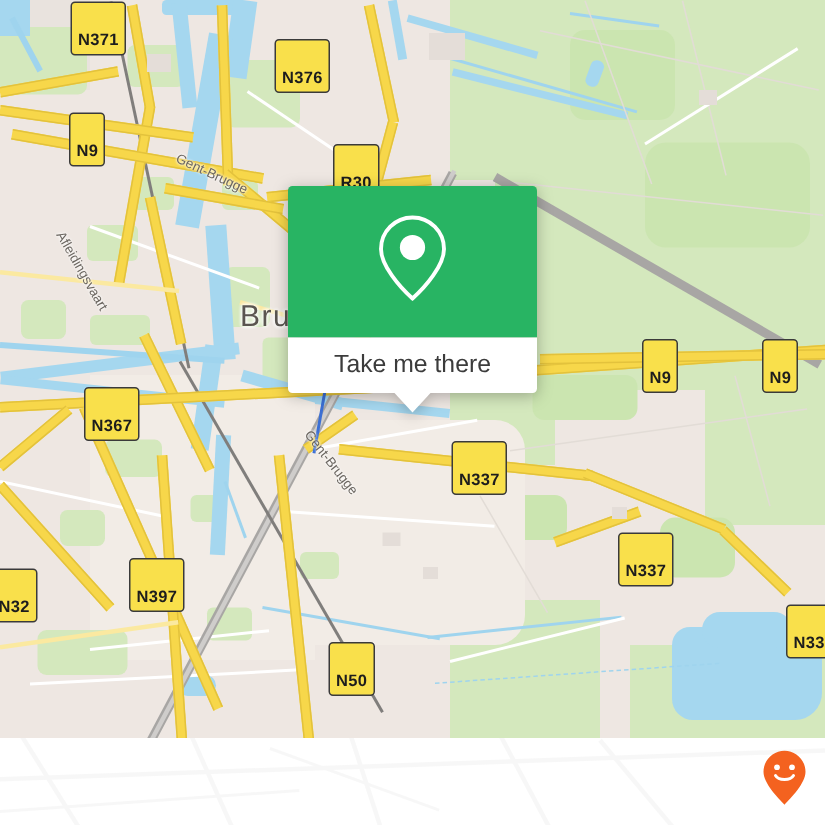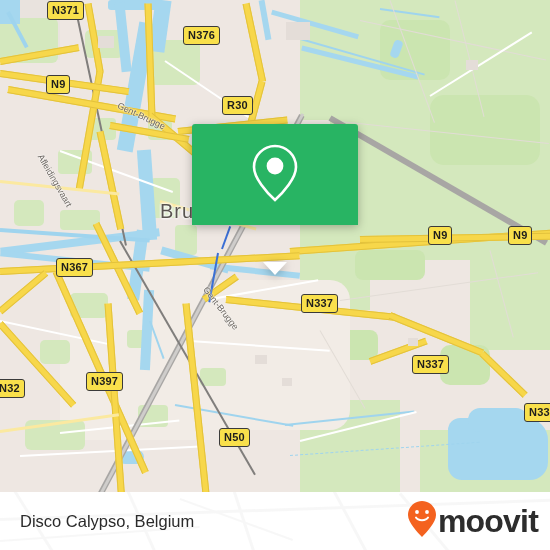--- a/index.html
+++ b/index.html
@@ -69,21 +69,21 @@
   .shield {
     position: absolute;
     background: #f9e04b;
     border: 1.6px solid #3a3a3a;
     border-radius: 3px;
     color: #1d1d1d;
     font-family: "Liberation Sans", sans-serif;
     font-size: 11px;
     font-weight: bold;
     line-height: 14px;
-    padding: 1px 4px 2px 4px;
+    padding: 18px 4px 2px 4px;
     white-space: nowrap;
     letter-spacing: 0.2px;
   }
 
   .placename {
     position: absolute;
     color: #5a5550;
     font-family: "Liberation Sans", sans-serif;
     font-size: 20px;
     letter-spacing: 1px;
@@ -384,43 +384,44 @@
 
   <div class="popup">
     <div class="popup-top">
       <span>
         <svg width="54" height="62" viewBox="0 0 54 62" fill="none" aria-hidden="true">
           <path d="M27 4 C15.4 4 6 13.4 6 25 C6 36 18.5 50.5 27 58 C35.5 50.5 48 36 48 25 C48 13.4 38.6 4 27 4 Z" stroke="#ffffff" stroke-width="2.6" fill="none"></path>
           <circle cx="27" cy="24" r="8.4" fill="#ffffff"></circle>
         </svg>
       </span>
     </div>
+    <div class="popup-bottom">
+      <span>Take me there</span>
+    </div>
     <div class="popup-tail"></div>
   </div>
 
   <div class="footer">
     <div class="footer-lines">
       <div class="fline" style="left:10px;top:-10px;width:180px;height:3px;transform:rotate(58deg);"></div>
       <div class="fline" style="left:120px;top:-20px;width:200px;height:3px;transform:rotate(66deg);"></div>
       <div class="fline" style="left:230px;top:-15px;width:160px;height:3px;transform:rotate(72deg);"></div>
       <div class="fline" style="left:0;top:26px;width:560px;height:3px;transform:rotate(-2deg);"></div>
       <div class="fline" style="left:330px;top:-10px;width:120px;height:3px;transform:rotate(62deg);"></div>
       <div class="fline" style="left:400px;top:0;width:120px;height:3px;transform:rotate(50deg);"></div>
       <div class="fline" style="left:0;top:48px;width:200px;height:2px;transform:rotate(-4deg);"></div>
       <div class="fline" style="left:180px;top:6px;width:120px;height:2px;transform:rotate(20deg);"></div>
     </div>
 
-    <div class="footer-title">Disco Calypso, Belgium</div>
 
     <div class="brand">
       <span>
         <svg width="30" height="38" viewBox="0 0 30 38" aria-hidden="true">
           <path d="M15 1 C7.3 1 1 7.3 1 15 C1 22.6 10.6 32.4 15 37 C19.4 32.4 29 22.6 29 15 C29 7.3 22.7 1 15 1 Z" fill="#f4621f"></path>
           <circle cx="10" cy="12" r="1.9" fill="#ffffff"></circle>
           <circle cx="20" cy="12" r="1.9" fill="#ffffff"></circle>
           <path d="M9 17.5 C11 21 19 21 21 17.5" stroke="#ffffff" stroke-width="2" fill="none" stroke-linecap="round"></path>
         </svg>
       </span>
-      <span class="brand-word">moovit</span>
     </div>
   </div>
 
 </div>
 
 </body></html>

